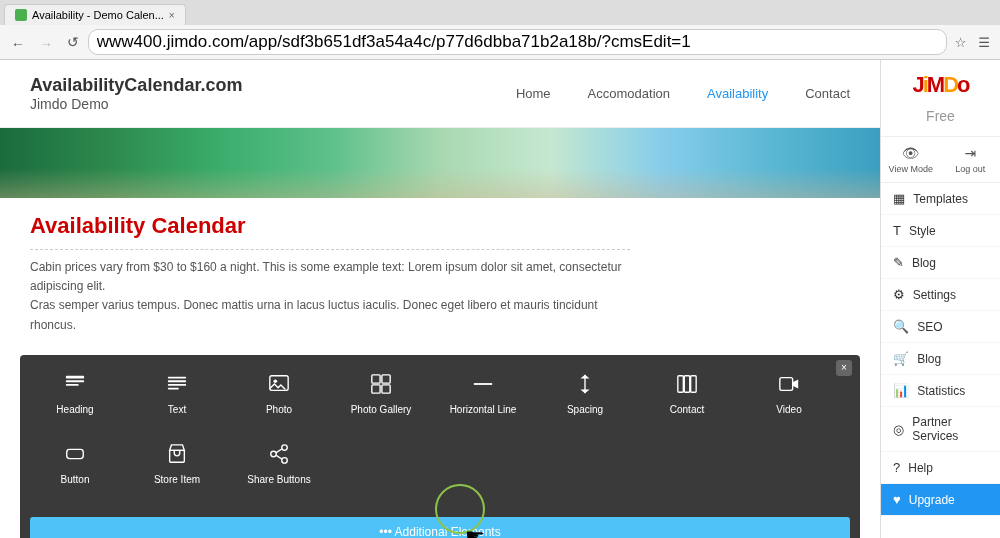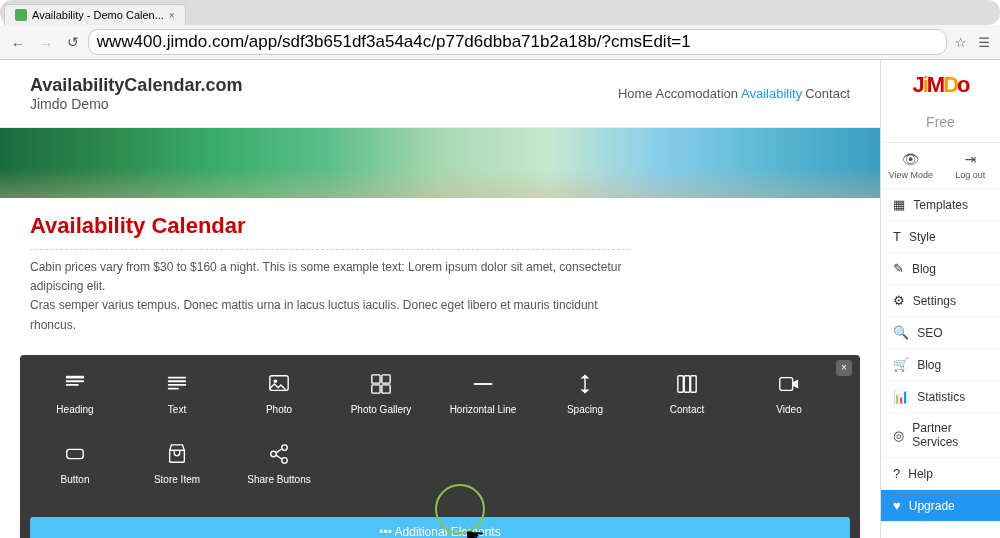--- a/index.html
+++ b/index.html
@@ -2,21 +2,20 @@
 <html><head>
   <meta charset="utf-8">
   <style>
     * { margin: 0; padding: 0; box-sizing: border-box; }
     body { font-family: Arial, sans-serif; font-size: 13px; background: #fff; width: 1000px; height: 538px; overflow: hidden; }
     .tab-bar {
       display: flex;
       align-items: center;
       padding: 4px 4px 0;
       background: #ddd;
-      border-radius: 12px;
     }
     .tab {
       background: #f0f0f0;
       border: 1px solid #ccc;
       border-bottom: none;
       padding: 4px 10px;
       font-size: 11px;
       display: flex;
       align-items: center;
       gap: 5px;
@@ -101,21 +100,21 @@
       font-size: 18px;
       font-weight: bold;
       color: #333;
     }
     .site-title-sub {
       font-size: 14px;
       color: #555;
     }
     .site-nav {
       display: flex;
-      gap: 3px;
+      gap: 37px;
     }
     .site-nav a {
       text-decoration: none;
       color: #555;
       font-size: 13px;
     }
     .site-nav a.active {
       color: #2196F3;
     }
 
@@ -273,21 +272,21 @@
       padding: 12px 0;
       display: flex;
       flex-direction: column;
       align-items: center;
       border-bottom: 1px solid #eee;
     }
     .jimdo-logo {
       display: flex;
       align-items: center;
       justify-content: center;
-      margin-bottom: 16px;
+      margin-bottom: 10px;
     }
     .jimdo-free { font-size: 14px; color: #999; }
 
     .sidebar-actions {
       display: flex;
       border-bottom: 1px solid #eee;
     }
     .sidebar-action {
       flex: 1;
       display: flex;

